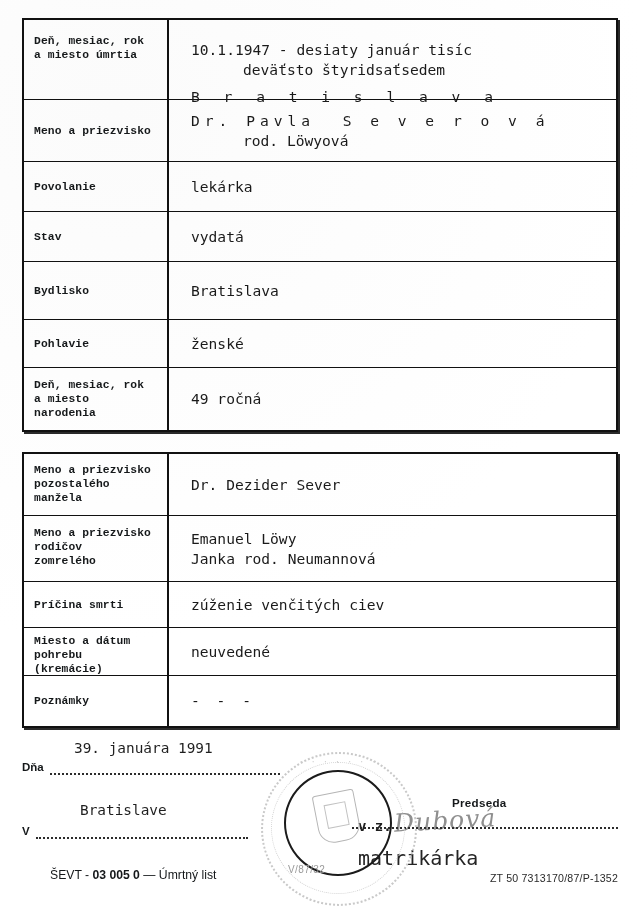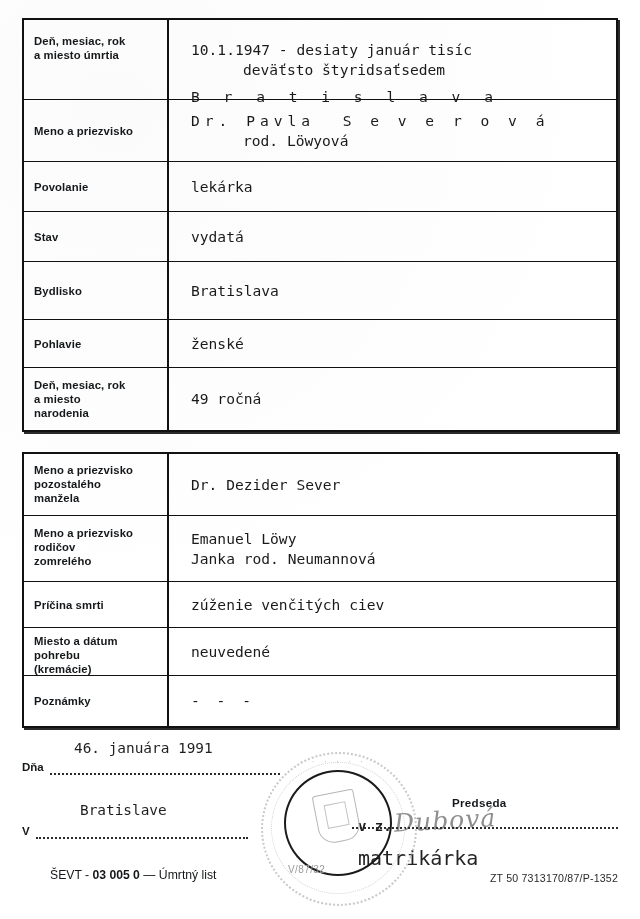--- a/index.html
+++ b/index.html
@@ -56,20 +56,21 @@
     border-right: 2.2px solid #111;
     box-sizing: border-box;
     padding: 7px 6px 6px 10px;
     font-size: 11.3px;
     font-weight: bold;
     line-height: 1.26;
     letter-spacing: 0.1px;
     color: #15181a;
     display: flex;
     align-items: center;
+    font-family: Liberation Mono, monospace;
   }
   .lbl.top { align-items: flex-start; }
   .lbl span { display: block; }
 
   .val {
     flex: 1 1 auto;
     box-sizing: border-box;
     padding: 6px 8px 6px 22px;
     font-family: "DejaVu Sans Mono", "Liberation Mono", monospace;
     font-size: 14.6px;
@@ -393,21 +394,21 @@
       </div>
       <div class="val" style="letter-spacing:4px">
         <span>- - -</span>
       </div>
     </div>
 
   </div>
 
   <div class="footer">
 
-    <div class="typed" id="date-typed">46. januára 1991</div>
+    <div class="typed" id="date-typed">39. januára 1991</div>
     <div class="fline" id="dna-row">
       <span class="fcap">Dňa</span>
       <span class="dotted"></span>
     </div>
 
     <div class="typed" id="place-typed">Bratislave</div>
     <div class="fline" id="v-row">
       <span class="fcap">V</span>
       <span class="dotted"></span>
     </div>

